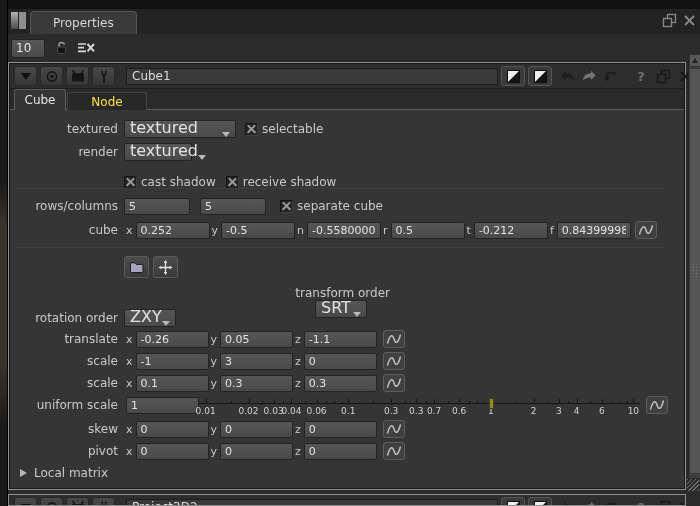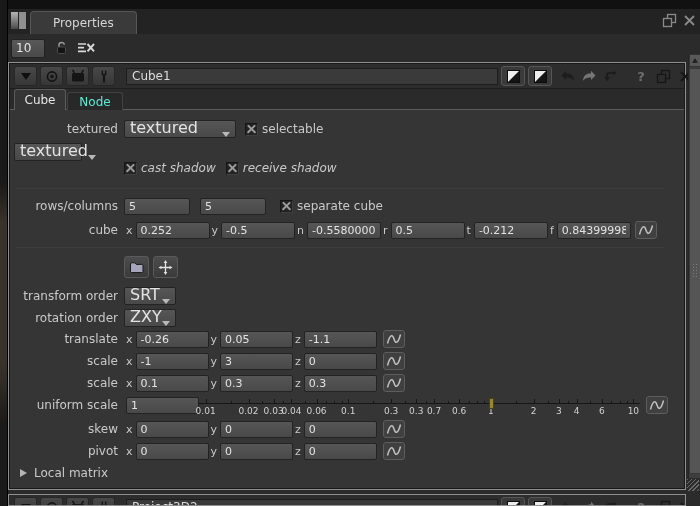--- a/index.html
+++ b/index.html
@@ -36,21 +36,21 @@
   .tb-right { display:flex; align-items:center; margin-left:auto; }
   .swatch-btn { width:24px; height:20px; margin-left:3px; background:#3a3a3a; border:1px solid #555; border-radius:3px;
                 display:flex; align-items:center; justify-content:center; flex:none; }
   .swatch { width:13px; height:13px; border:1px solid #0d0d0d; background:linear-gradient(135deg,#ededed 46%,#141414 54%); }
   .tb-ico { width:22px; height:20px; display:flex; align-items:center; justify-content:center; flex:none; }
   .help-q { color:#6e6e6e; font-weight:bold; font-size:13px; }
 
   .tabstrip { position:absolute; left:1px; right:1px; top:26px; height:21px; background:#2a2a2a; border-bottom:1px solid #5c5c5c; }
   .tab { position:absolute; display:flex; align-items:center; justify-content:center; border-radius:3px 3px 0 0; }
   .tab.active { left:4px; top:0; width:52px; height:21px; background:#353535; border:1px solid #5c5c5c; border-bottom:none; color:#e4e4e4; z-index:2; }
-  .tab.idle { left:57px; top:3px; width:56px; height:18px; background:#282828; border:1px solid #424242; border-bottom:none; color:#5eead4; }
+  .tab.idle { left:57px; top:3px; width:80px; height:18px; background:#282828; border:1px solid #424242; border-bottom:none; color:#fde047; }
 
   .content { position:absolute; left:1px; right:1px; top:47px; bottom:1px; background:#353535; }
 
   .prow { position:absolute; left:4px; right:16px; height:20px; display:flex; align-items:center; }
   .plabel { width:104px; text-align:right; margin-right:6px; color:#c9c9c9; flex:none; white-space:nowrap; }
   .axis { margin:0 3px 0 2px; color:#c9c9c9; font-size:11px; flex:none; }
   .fld { height:17px; background:linear-gradient(#565656,#494949); border:1px solid #232323; border-radius:2px;
          color:#e3e3e3; font:11px "DejaVu Sans",sans-serif; padding:0 4px; flex:none; }
   .w74 { width:74px; } .w73 { width:73px; } .w66 { width:66px; }
   .dd { height:18px; background:linear-gradient(#565656,#494949); border:1px solid #232323; border-radius:2px;
@@ -220,27 +220,28 @@
       <span class="plabel">textured</span>
       <div class="dd" style="width:112px;">
         <span>textured</span>
           <span class="dd-arrow"></span>
       </div>
       <span class="checkbox" style="margin-left:9px;"></span>
       <span class="cb-label">selectable</span>
     </div>
 
     <div class="prow" style="top:32px;">
+      <span class="plabel">render</span>
       <div class="dd" style="width:68px;">
         <span>textured</span>
           <span class="dd-arrow"></span>
       </div>
     </div>
 
-    <div class="prow" style="top:48px;font-style:italic;">
+    <div class="prow" style="top:62px;">
       <span class="plabel"></span>
       <span class="checkbox"></span>
       <span class="cb-label">cast shadow</span>
       <span class="checkbox" style="margin-left:6px;"></span>
       <span class="cb-label">receive shadow</span>
     </div>
 
     <div class="sep" style="top:78px;"></div>
 
     <div class="prow" style="top:86px;">
@@ -285,21 +286,21 @@
         <svg width="15" height="15" viewBox="0 0 15 15">
             <path d="M7.5 2.5 V12.5 M3 7.5 H12" stroke="#e3e3e3" stroke-width="1.3"></path>
             <path d="M7.5 0 L5.7 3 H9.3 Z" fill="#e3e3e3"></path>
             <path d="M7.5 15 L5.7 12 H9.3 Z" fill="#e3e3e3"></path>
             <path d="M0.5 7.5 L3.4 5.7 V9.3 Z" fill="#e3e3e3"></path>
             <path d="M14.5 7.5 L11.6 5.7 V9.3 Z" fill="#e3e3e3"></path>
           </svg>
       </button>
     </div>
 
-    <div class="prow" style="top:176px;">
+    <div class="prow" style="top:176px;flex-direction:column;">
       <span class="plabel">transform order</span>
       <div class="dd" style="width:52px;">
         <span>SRT</span>
           <span class="dd-arrow"></span>
       </div>
     </div>
 
     <div class="prow" style="top:198px;">
       <span class="plabel">rotation order</span>
       <div class="dd" style="width:52px;">

